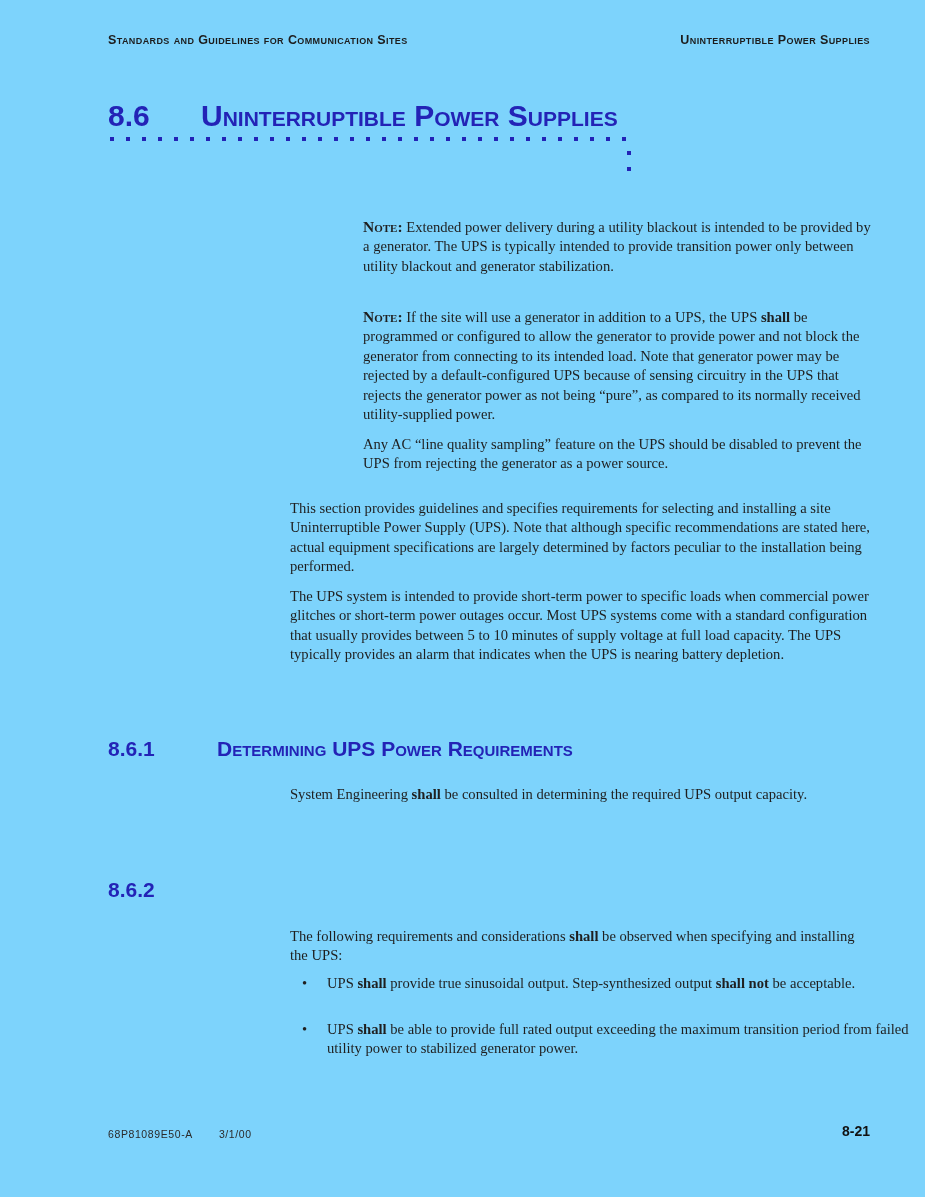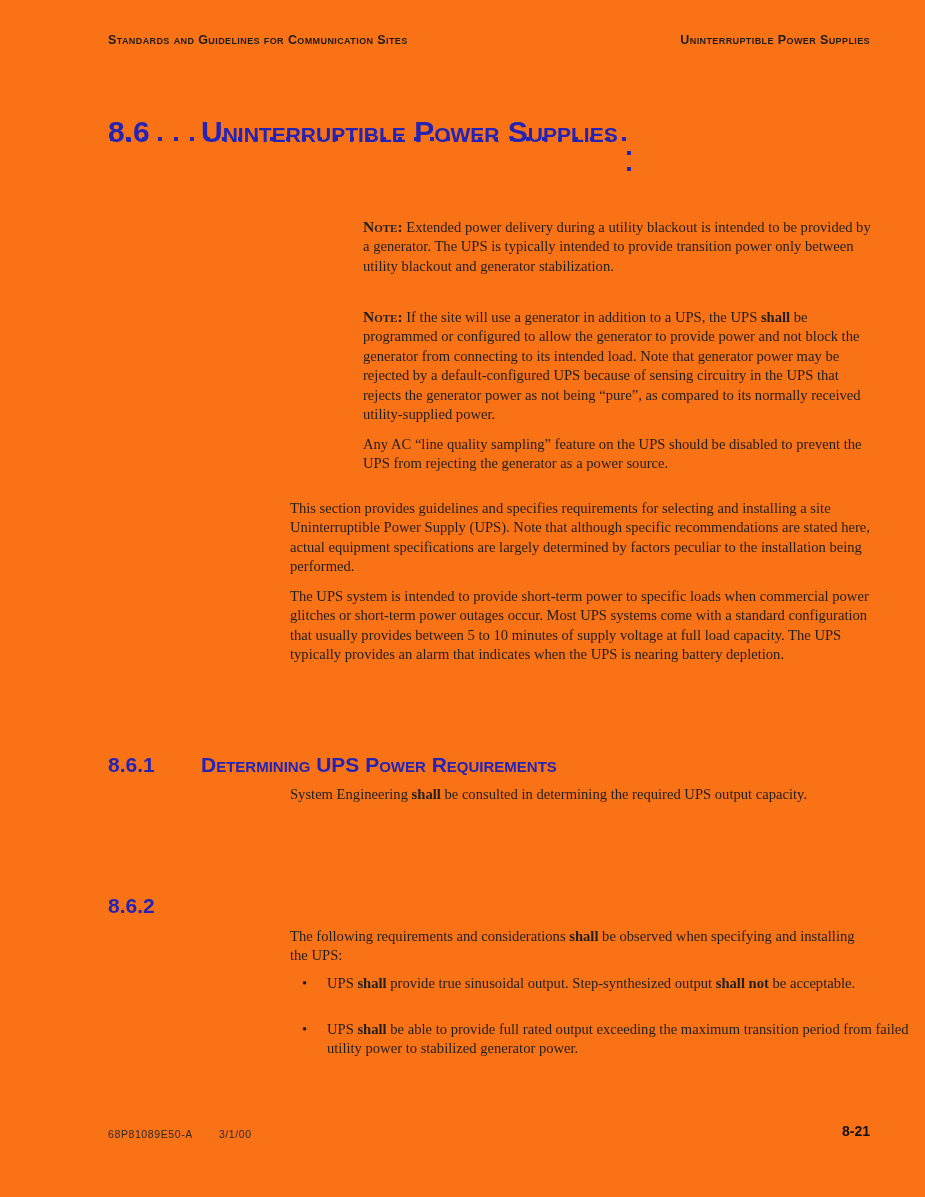--- a/index.html
+++ b/index.html
@@ -1,19 +1,19 @@
 <!DOCTYPE html>
 <html><head>
 <meta charset="utf-8">
 <style>
   html,body{margin:0;padding:0;background:#e8e8e8;}
   .page{
     position:relative;
     width:925px;height:1197px;
-    background:#f97316;
+    background:#7dd3fc;
     margin:0 auto;
     font-family:"Liberation Serif", serif;
     color:#1f1f1f;
     overflow:hidden;
   }
   .abs{position:absolute;}
   
   .runhead{
     font-family:"Liberation Sans", sans-serif;
     font-variant:small-caps;
@@ -29,21 +29,21 @@
     font-weight:700;color:#2323b6;
   }
   .h-title{
     font-family:"Liberation Sans", sans-serif;
     font-variant:small-caps;
     font-weight:700;color:#2323b6;
     white-space:nowrap;
   }
   .h-main{font-size:30px;line-height:1;}
   .h-sub{font-size:21px;line-height:1;}
-  .headrow{display:flex;align-items:center;margin-top:16px;}
+  .headrow{display:flex;align-items:center;}
   .headrow .h-num{width:93px;flex:0 0 93px;}
   
   .dotrow{
     height:4px;
     background:repeating-linear-gradient(to right,#2323b6 0 4px,transparent 4px 16px);
   }
   .dotcol{
     width:4px;
     background:repeating-linear-gradient(to bottom,#2323b6 0 4px,transparent 4px 16px);
   }
@@ -100,21 +100,21 @@
   <div class="abs body-txt" style="left:363px;top:307px;width:510px;">
     <span class="note-label">Note:</span><span> </span><span><span>If the site will use a generator in addition to a UPS, the UPS </span><span class="b">shall</span><span> be programmed or configured to allow the generator to provide power and not block the generator from connecting to its intended load. Note that generator power may be rejected by a default-configured UPS because of sensing circuitry in the UPS that rejects the generator power as not being “pure”, as compared to its normally received utility-supplied power.</span></span>
   </div>
 
   <div class="abs body-txt" style="left:363px;top:435px;width:510px;"><span>Any AC “line quality sampling” feature on the UPS should be disabled to prevent the UPS from rejecting the generator as a power source.</span></div>
 
   <div class="abs body-txt" style="left:290px;top:499px;width:582px;"><span>This section provides guidelines and specifies requirements for selecting and installing a site Uninterruptible Power Supply (UPS). Note that although specific recommendations are stated here, actual equipment specifications are largely determined by factors peculiar to the installation being performed.</span></div>
 
   <div class="abs body-txt" style="left:290px;top:587px;width:582px;"><span>The UPS system is intended to provide short-term power to specific loads when commercial power glitches or short-term power outages occur. Most UPS systems come with a standard configuration that usually provides between 5 to 10 minutes of supply voltage at full load capacity. The UPS typically provides an alarm that indicates when the UPS is nearing battery depletion.</span></div>
 
-  <div class="abs headrow h-sub" style="left:108px;top:738px;right:55px;">
+  <div class="abs headrow h-sub" style="left:108px;top:738px;right:55px;gap:16px;">
     <span class="h-num">8.6.1</span>
     <span class="h-title">Determining UPS Power Requirements</span>
   </div>
   <div class="abs body-txt" style="left:290px;top:785px;width:582px;"><span>System Engineering </span><span class="b">shall</span><span> be consulted in determining the required UPS output capacity.</span></div>
 
   <div class="abs headrow h-sub" style="left:108px;top:879px;right:55px;">
     <span class="h-num">8.6.2</span>
   </div>
   <div class="abs body-txt" style="left:290px;top:927px;width:582px;"><span>The following requirements and considerations </span><span class="b">shall</span><span> be observed when specifying and installing the UPS:</span></div>
 

